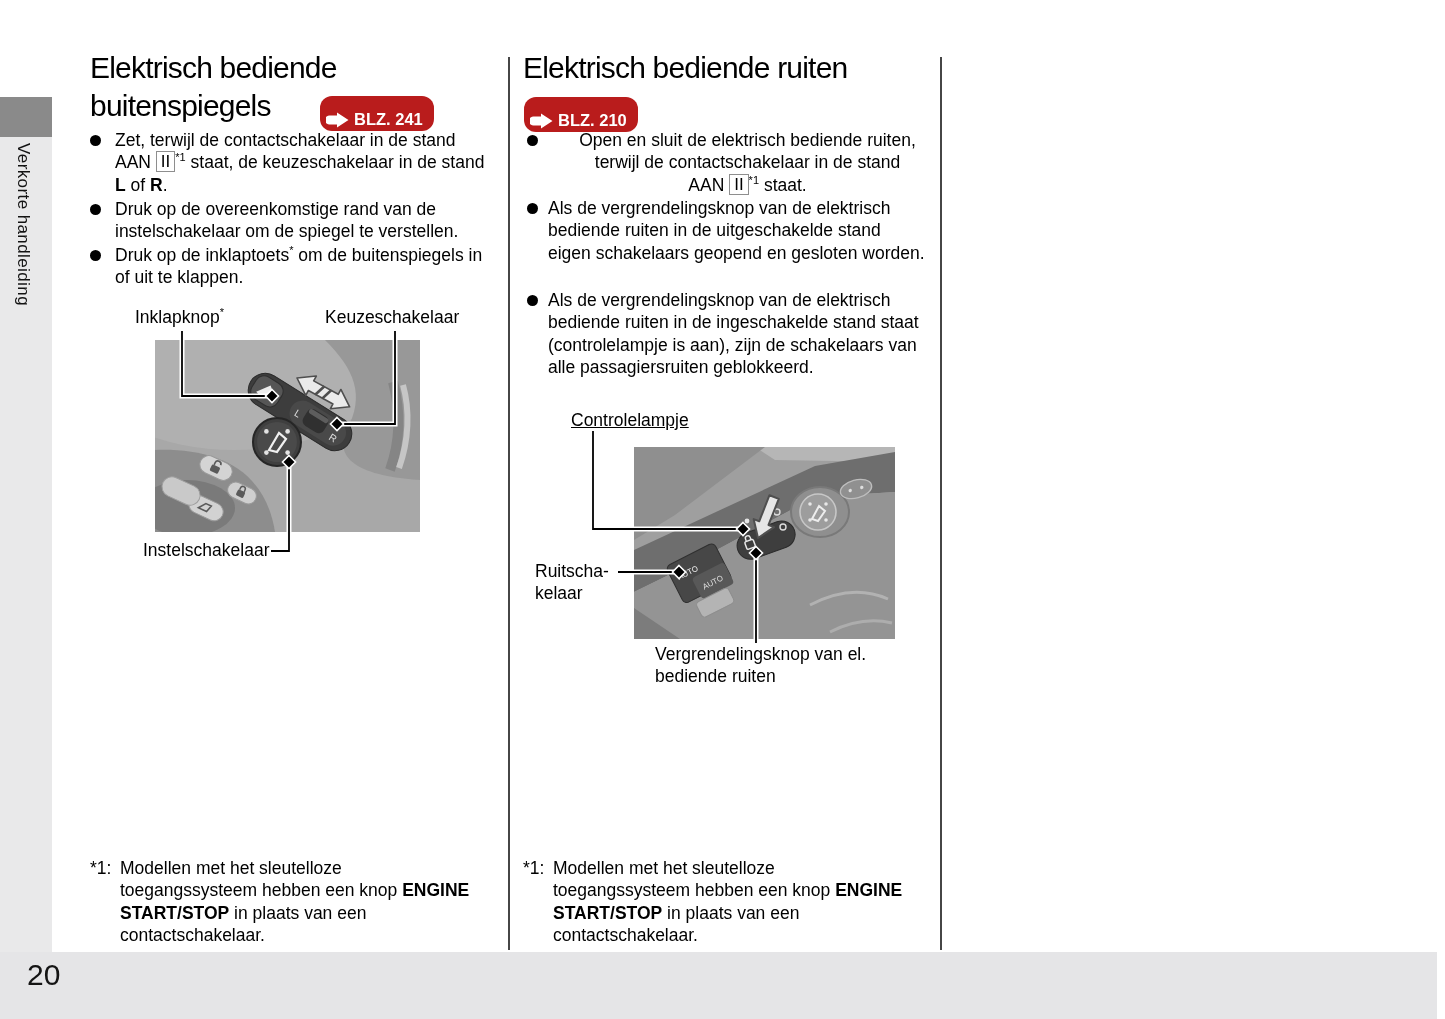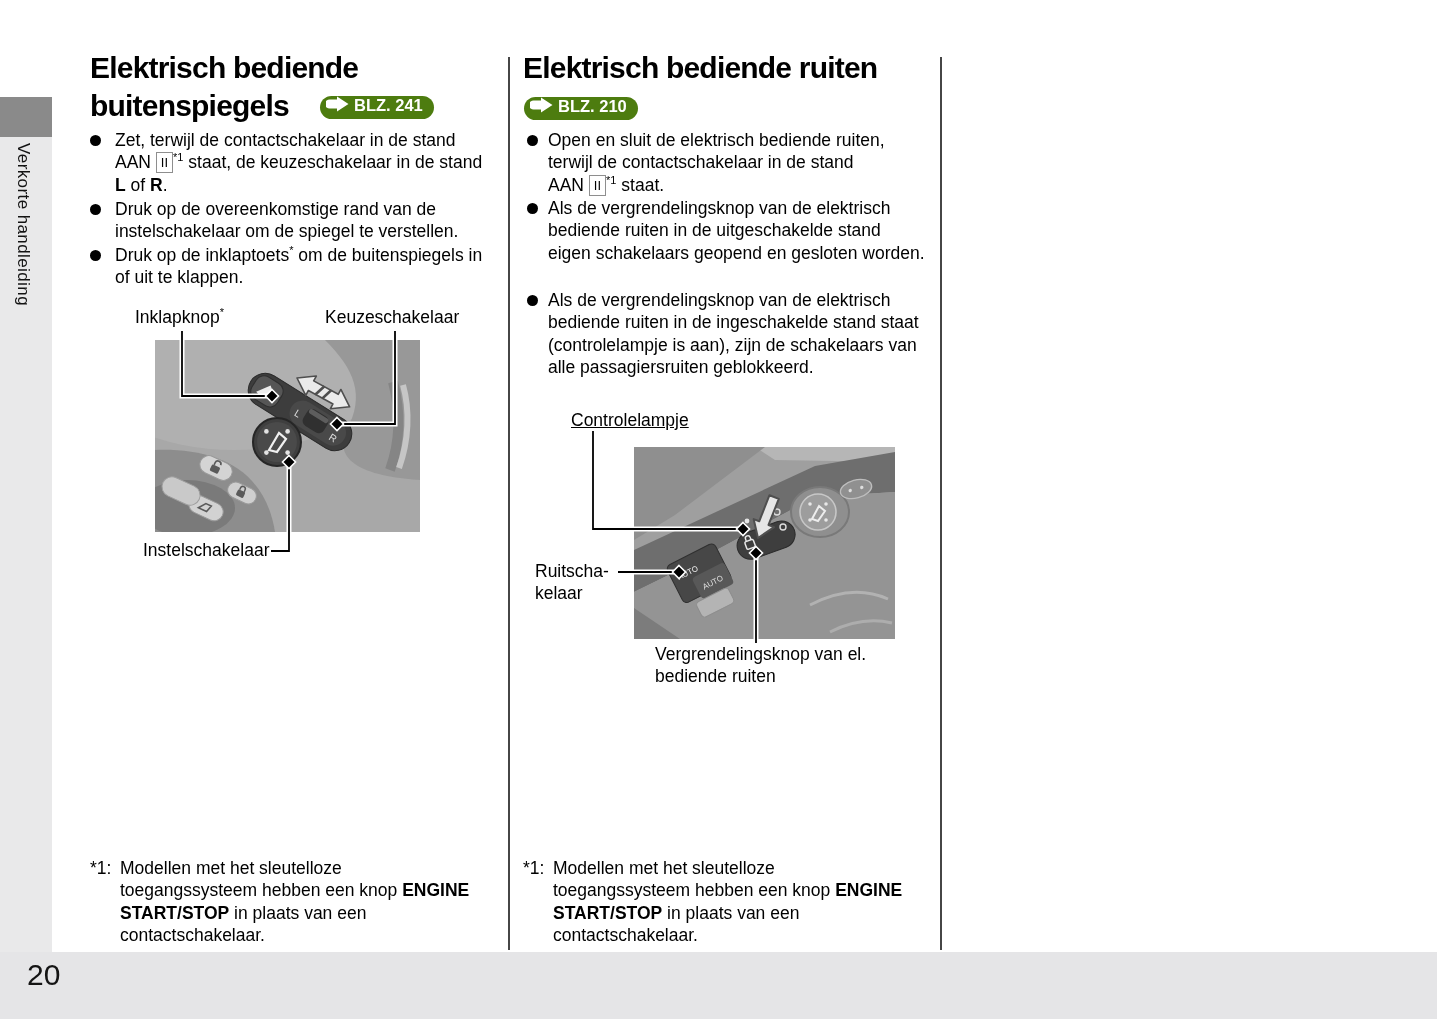--- a/index.html
+++ b/index.html
@@ -13,34 +13,34 @@
     font-size:17px;letter-spacing:.4px;color:#121212;}
 
   
   .footer{position:absolute;left:0;top:952px;width:1437px;height:67px;background:#e5e5e7;}
   .page-number{position:absolute;left:27px;top:958px;font-size:30px;color:#141414;}
 
   
   .vdiv{position:absolute;top:57px;width:2px;height:893px;background:#464646;}
 
   
-  .h1{position:absolute;font-weight:bold;font-size:30px;letter-spacing:-0.8px;white-space:nowrap;}
-
-  
-  .badge{position:absolute;display:inline-flex;align-items:flex-start;background:#4d7c0f;color:#fff;
-    height:23px;border-radius:12px;padding:0 11px 0 6px;font-weight:bold;font-size:16.5px;white-space:nowrap;}
+  .h1{position:absolute;font-weight:normal;font-size:30px;letter-spacing:-0.8px;white-space:nowrap;}
+
+  
+  .badge{position:absolute;display:inline-flex;align-items:center;background:#b91c1c;color:#fff;
+    height:23px;border-radius:12px;padding:12px 11px 0 6px;font-weight:bold;font-size:16.5px;white-space:nowrap;}
   .badge svg{margin-right:4px;display:block;}
 
   
   .bullet{position:absolute;width:420px;}
   .dot{position:absolute;left:0;top:6px;width:11px;height:11px;border-radius:50%;background:#000;}
   .bl{margin-left:25px;font-size:17.5px;line-height:22.4px;white-space:nowrap;}
   .bl b{font-weight:bold;}
   .keybox{display:inline-block;border:1.4px solid #8e8e8e;padding:0 4px;line-height:19px;
-    position:relative;top:-1px;font-size:13px;}
+    position:relative;top:-1px;font-size:17px;}
   .sup{font-size:11px;vertical-align:super;line-height:0;letter-spacing:0;}
 
   
   .fig-label{position:absolute;font-size:17.5px;line-height:22px;white-space:nowrap;}
 
   
   .footnote{position:absolute;width:430px;font-size:17.5px;line-height:22.3px;}
   .fn-marker{position:absolute;left:0;top:0;}
   .fn-lines{margin-left:30px;}
   .fn-lines div{white-space:nowrap;}
@@ -177,21 +177,21 @@
 
   <div class="badge" style="left:524px;top:97px;">
     <svg width="24" height="16" viewBox="0 0 24 16">
       <path d="M4.5,3.5 A4.6,4.6 0 1 0 4.5,12.5 L11,12.5 L11,15.6 L22.5,8 L11,0.4 L11,3.5 Z" fill="#fff"></path>
     </svg>
     <span>BLZ. 210</span>
   </div>
 
   <div class="bullet" style="left:527px;top:129px;">
     <span class="dot"></span>
-    <div class="bl" style="margin-left:21px;">
+    <div class="bl" style="margin-left:21px;text-align:center;">
       <div><span>Open en sluit de elektrisch bediende ruiten,</span></div>
       <div><span>terwijl de contactschakelaar in de stand</span></div>
       <div><span>AAN </span><span class="keybox">II</span><span class="sup">*1</span><span> staat.</span></div>
     </div>
   </div>
 
   <div class="bullet" style="left:527px;top:197px;">
     <span class="dot"></span>
     <div class="bl" style="margin-left:21px;">
       <div><span>Als de vergrendelingsknop van de elektrisch</span></div>

